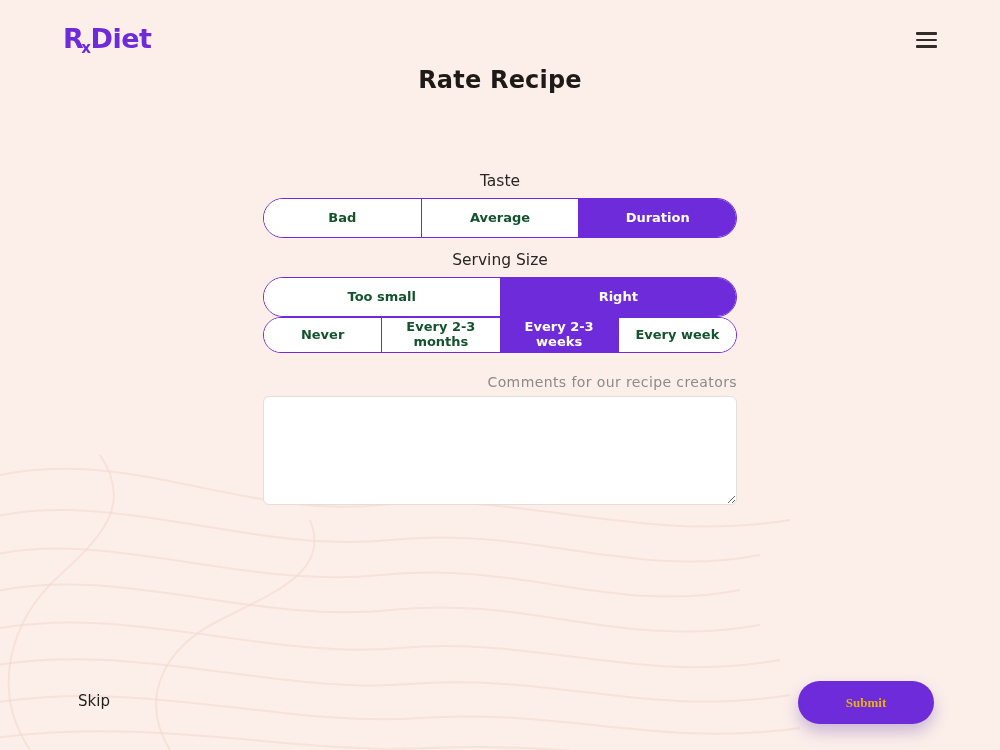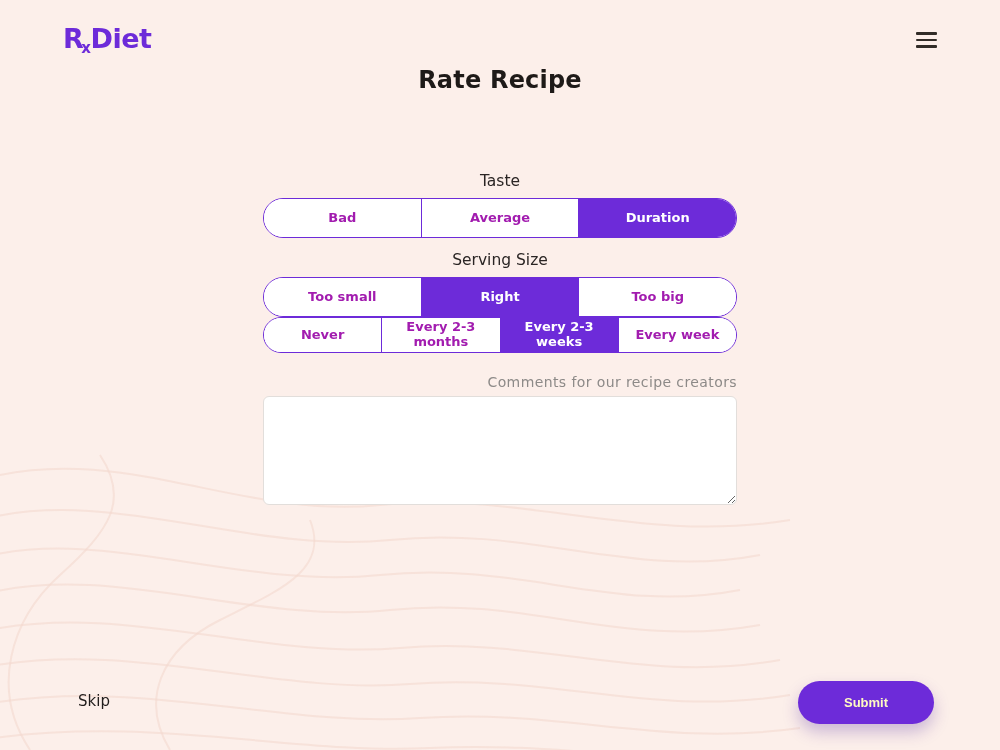--- a/index.html
+++ b/index.html
@@ -59,21 +59,21 @@
     font-family: "DejaVu Serif", serif; cursor: pointer;
   }
 
   .segmented {
     display: flex; height: 40px; border: 1.5px solid var(--accent);
     border-radius: 999px; overflow: hidden; background: var(--white);
   }
   .segmented.tall { height: 36px; }
   .seg {
     flex: 1 1 0; background: var(--white); border: none; cursor: pointer;
-    font-family: inherit; font-size: 13px; font-weight: bold; color: #a21caf;
+    font-family: inherit; font-size: 13px; font-weight: bold; color: #14532d;
     line-height: 1.15; padding: 0 6px;
   }
   .seg + .seg { border-left: 1.5px solid var(--accent); }
   .seg.selected { background: var(--accent); color: #fff; }
 
   
   .comments-label {
     margin-top: 21px; margin-bottom: 6px; padding-left: 7px;
     font-size: 14px; color: var(--gray); letter-spacing: 0.4px; text-align: right;
   }
@@ -84,22 +84,22 @@
     outline: none; display: block;
   }
 
   
   .skip-link {
     position: absolute; left: 78px; top: 692px; background: none; border: none;
     font-family: inherit; font-size: 15px; color: #211d1c; cursor: pointer;
   }
   .submit-btn {
     position: absolute; left: 798px; top: 681px; width: 136px; height: 43px;
-    background: var(--accent); color: #fef9c3; border: none; border-radius: 22px;
-    font-family: Liberation Sans, sans-serif; font-size: 13px; font-weight: bold; cursor: pointer;
+    background: var(--accent); color: #eab308; border: none; border-radius: 22px;
+    font-family: Liberation Serif, serif; font-size: 13px; font-weight: bold; cursor: pointer;
     box-shadow: 0 8px 16px rgba(80, 40, 160, 0.28);
   }
 </style>
 </head>
 <body>
 
 <svg class="waves" viewBox="0 0 1000 750" aria-hidden="true">
   <path d="M-20,480 C120,440 240,520 380,505 S640,545 790,520"></path>
   <path d="M-20,520 C110,485 250,555 390,540 S630,580 760,555"></path>
   <path d="M-20,558 C100,525 240,590 380,575 S610,615 740,590"></path>
@@ -137,21 +137,20 @@
   </div>
 
 
   <div class="section">
     <div class="section-label-row">
       <span>Serving Size</span>
     </div>
     <div class="segmented">
       <button class="seg">Too small</button>
       <button class="seg selected">Right</button>
-      <button class="seg">Too big</button>
     </div>
   </div>
 
   <div class="section">
     <div class="segmented tall">
       <button class="seg">Never</button>
       <button class="seg">Every 2-3 months</button>
       <button class="seg selected">Every 2-3 weeks</button>
       <button class="seg">Every week</button>
     </div>

